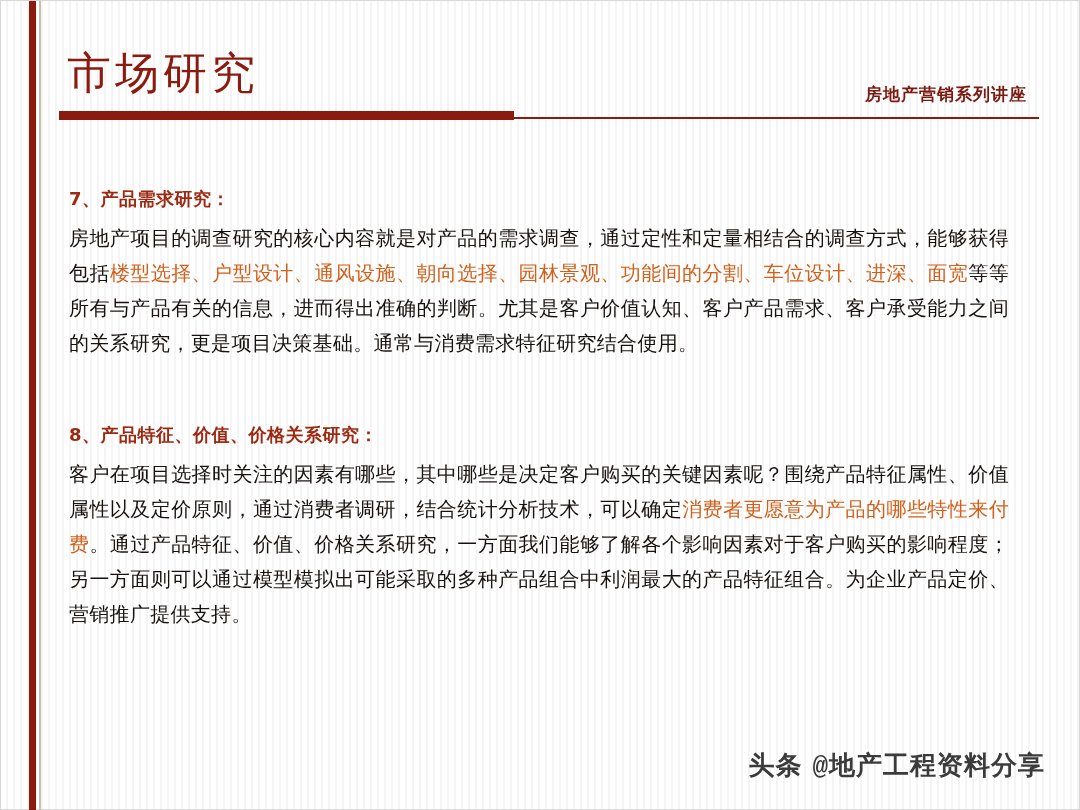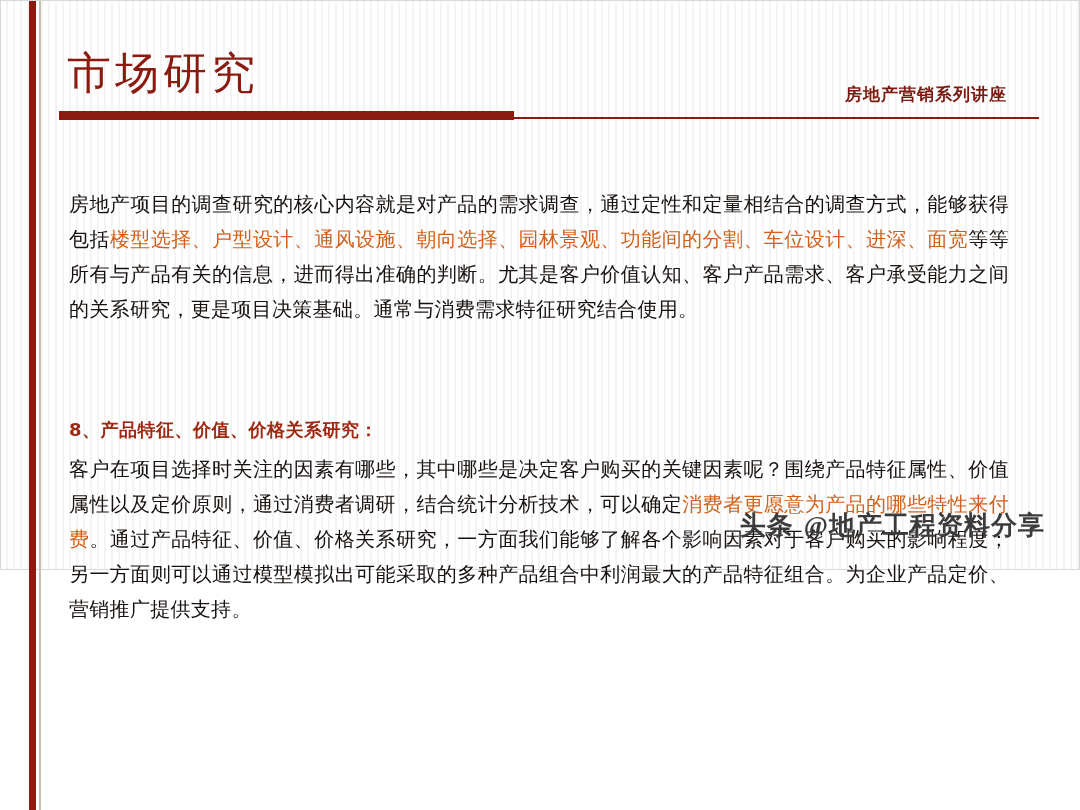--- a/index.html
+++ b/index.html
@@ -10,21 +10,21 @@
     width: 1080px;
     height: 810px;
     background: #ffffff;
     font-family: "Liberation Serif", "DejaVu Serif", serif;
     overflow: hidden;
   }
 
   .slide {
     position: relative;
     width: 1080px;
-    height: 570px;
+    height: 810px;
     box-sizing: border-box;
     background:
       repeating-linear-gradient(
         to right,
         #ffffff 0px,
         #ffffff 5px,
         #f4f4f4 5px,
         #f4f4f4 7px
       );
     border: 1px solid #d8d8d8;
@@ -78,21 +78,21 @@
   .title-rule-thin {
     position: absolute;
     left: 455px;
     top: 70px;
     width: 525px;
     height: 2px;
     background: #8b1a0f;
   }
   .header-right {
     position: absolute;
-    right: 32px;
+    right: 12px;
     top: 36px;
     font-family: "DejaVu Sans", "Liberation Sans", sans-serif;
     font-size: 17px;
     font-weight: bold;
     color: #7a1a10;
     letter-spacing: 1px;
     white-space: nowrap;
   }
 
   
@@ -122,41 +122,41 @@
     color: #17120f;
     text-align: justify;
     letter-spacing: 0.3px;
   }
   .hl {
     color: #d2601a;
     font-weight: normal;
   }
 
   .block-2 {
-    margin-top: 91px;
+    margin-top: 62px;
   }
 
   
   .watermark {
     position: absolute;
     right: 34px;
     bottom: 26px;
     display: flex;
     align-items: flex-start;
     gap: 10px;
   }
   .wm-mark {
     font-family: "DejaVu Sans", "Liberation Sans", sans-serif;
     font-size: 26px;
     font-weight: bold;
     color: #3b3b3b;
     letter-spacing: 1px;
   }
   .wm-text {
-    font-family: Liberation Serif, serif;
+    font-family: Liberation Mono, monospace;
     font-size: 26px;
     font-weight: bold;
     color: #3b3b3b;
     letter-spacing: 1px;
   }
 </style>
 </head>
 <body>
 
 <div class="slide">
@@ -167,20 +167,23 @@
   <div class="header">
     <div class="slide-title">市场研究</div>
     <div class="title-rule-thick"></div>
     <div class="title-rule-thin"></div>
     <div class="header-right">房地产营销系列讲座</div>
   </div>
 
   <div class="body-area">
 
     <div class="block-1">
+      <div class="para-heading">
+        <span class="num">7、</span><span>产品需求研究：</span>
+      </div>
       <div class="para-body">
         <span>房地产项目的调查研究的核心内容就是对产品的需求调查，通过定性和定量相结合的调查方式，能够获得包括</span><span class="hl">楼型选择、户型设计、通风设施、朝向选择、园林景观、功能间的分割、车位设计、进深、面宽</span><span>等等所有与产品有关的信息，进而得出准确的判断。尤其是客户价值认知、客户产品需求、客户承受能力之间的关系研究，更是项目决策基础。通常与消费需求特征研究结合使用。</span>
       </div>
     </div>
 
     <div class="block-2">
       <div class="para-heading">
         <span class="num">8、</span><span>产品特征、价值、价格关系研究：</span>
       </div>
       <div class="para-body">

